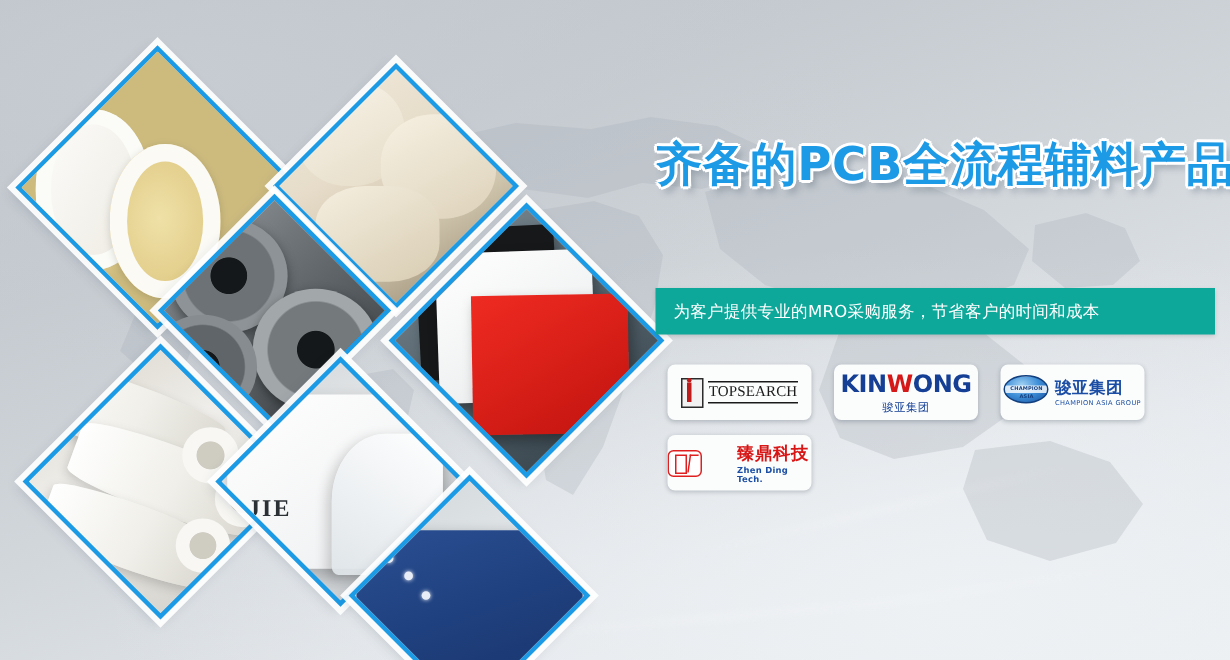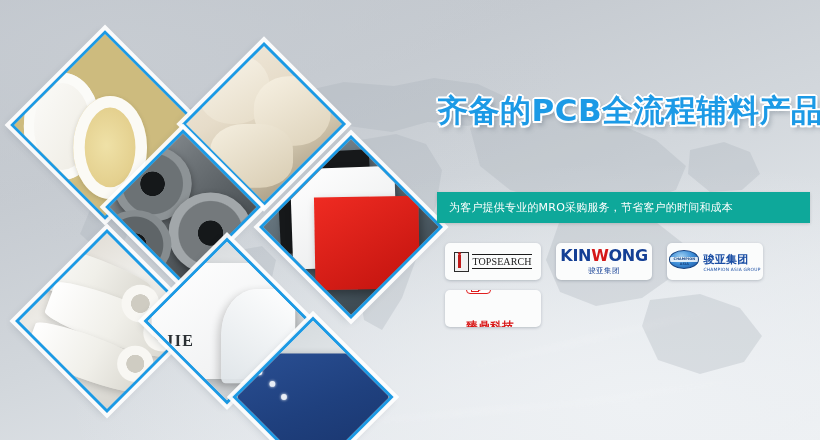--- a/index.html
+++ b/index.html
@@ -173,21 +173,21 @@
   .ca-globe{width:28px;height:17px;border-radius:50%;
     background:radial-gradient(ellipse at 40% 32%,#9fd0f2 0%,#3d8ed8 48%,#174f9c 100%);
     border:1px solid #123f7e;position:relative;overflow:hidden;}
   .ca-globe .bar{position:absolute;left:0;right:0;top:6px;height:5px;background:rgba(255,255,255,.82);}
   .ca-globe .lbl{position:absolute;left:0;right:0;top:6px;height:5px;font-size:3.4px;line-height:5px;text-align:center;color:#15407f;font-weight:700;letter-spacing:.1px;font-family:"DejaVu Sans",sans-serif;}
   .ca-txt{line-height:1;}
   .ca-cn{font-size:11px;font-weight:700;color:#1b4ea4;letter-spacing:.3px;font-family:"DejaVu Sans",sans-serif;}
   .ca-en{font-size:4.4px;color:#1b4ea4;margin-top:2px;letter-spacing:.25px;font-family:"DejaVu Sans",sans-serif;}
 
   
-  .zd{display:flex;gap:23px;flex-direction:column;}
+  .zd{display:flex;align-items:center;gap:23px;}
   .zd-mark{width:23px;height:16px;border:1.6px solid #e02020;border-radius:4px;position:relative;background:#fff;}
   .zd-mark::before{content:"";position:absolute;left:4px;top:2px;width:6px;height:11px;border:1.4px solid #e02020;}
   .zd-mark::after{content:"";position:absolute;left:13px;top:2px;width:5px;height:11px;border-left:1.4px solid #e02020;border-top:1.4px solid #e02020;transform:skewX(-8deg);}
   .zd-txt{line-height:1;}
   .zd-cn{font-size:11.5px;font-weight:700;color:#d81616;letter-spacing:.5px;font-family:"DejaVu Serif","Liberation Serif",serif;}
   .zd-en{font-size:5.6px;font-weight:700;color:#1b4ea4;margin-top:2px;letter-spacing:.2px;font-family:"DejaVu Sans",sans-serif;}
 
   
   .more{
     position:absolute;left:246px;top:313px;

